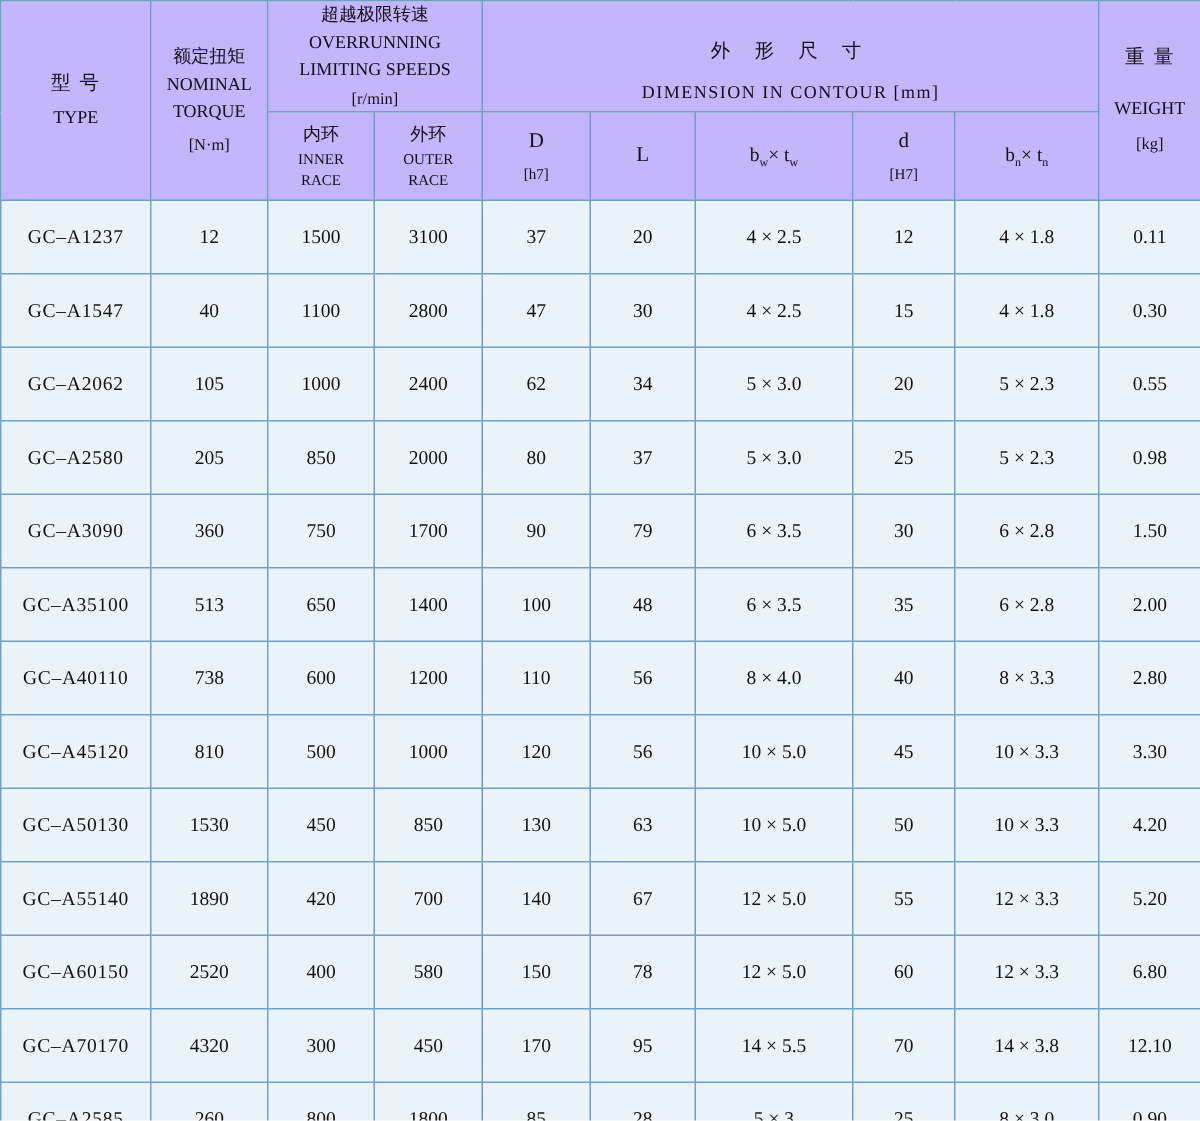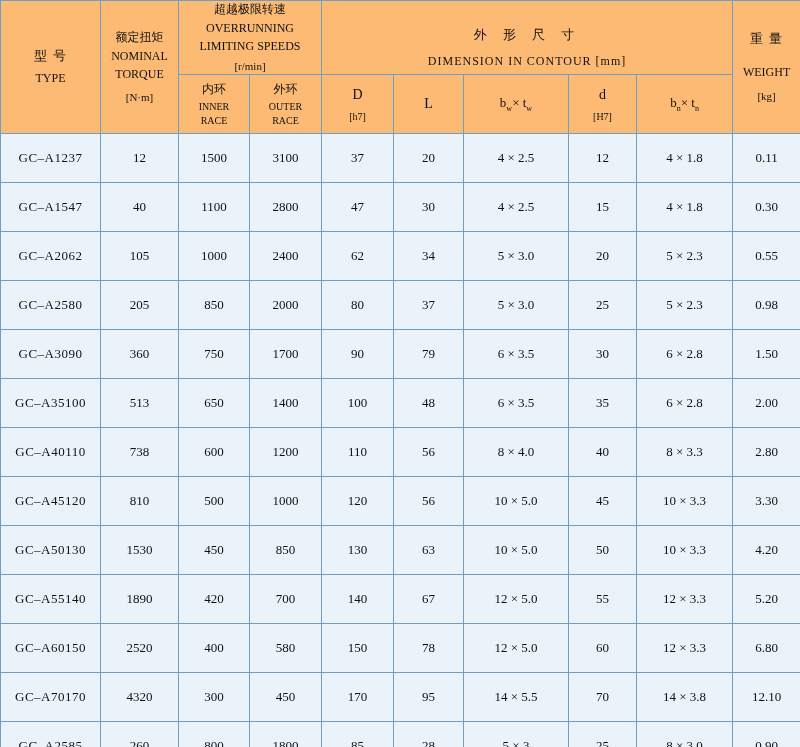--- a/index.html
+++ b/index.html
@@ -19,21 +19,21 @@
     width: 800px;
     table-layout: fixed;
   }
   table.spec th, table.spec td {
     border: 1px solid #6f9fc4;
     text-align: center;
     vertical-align: middle;
     padding: 0;
   }
   thead th {
-    background: #fdba74;
+    background: #c4b5fd;
     font-weight: normal;
   }
   tbody td {
     background: #eaf3fa;
     height: 48px;
     font-size: 13px;
   }
   
   .cn {
     font-family: "DejaVu Sans", sans-serif;

